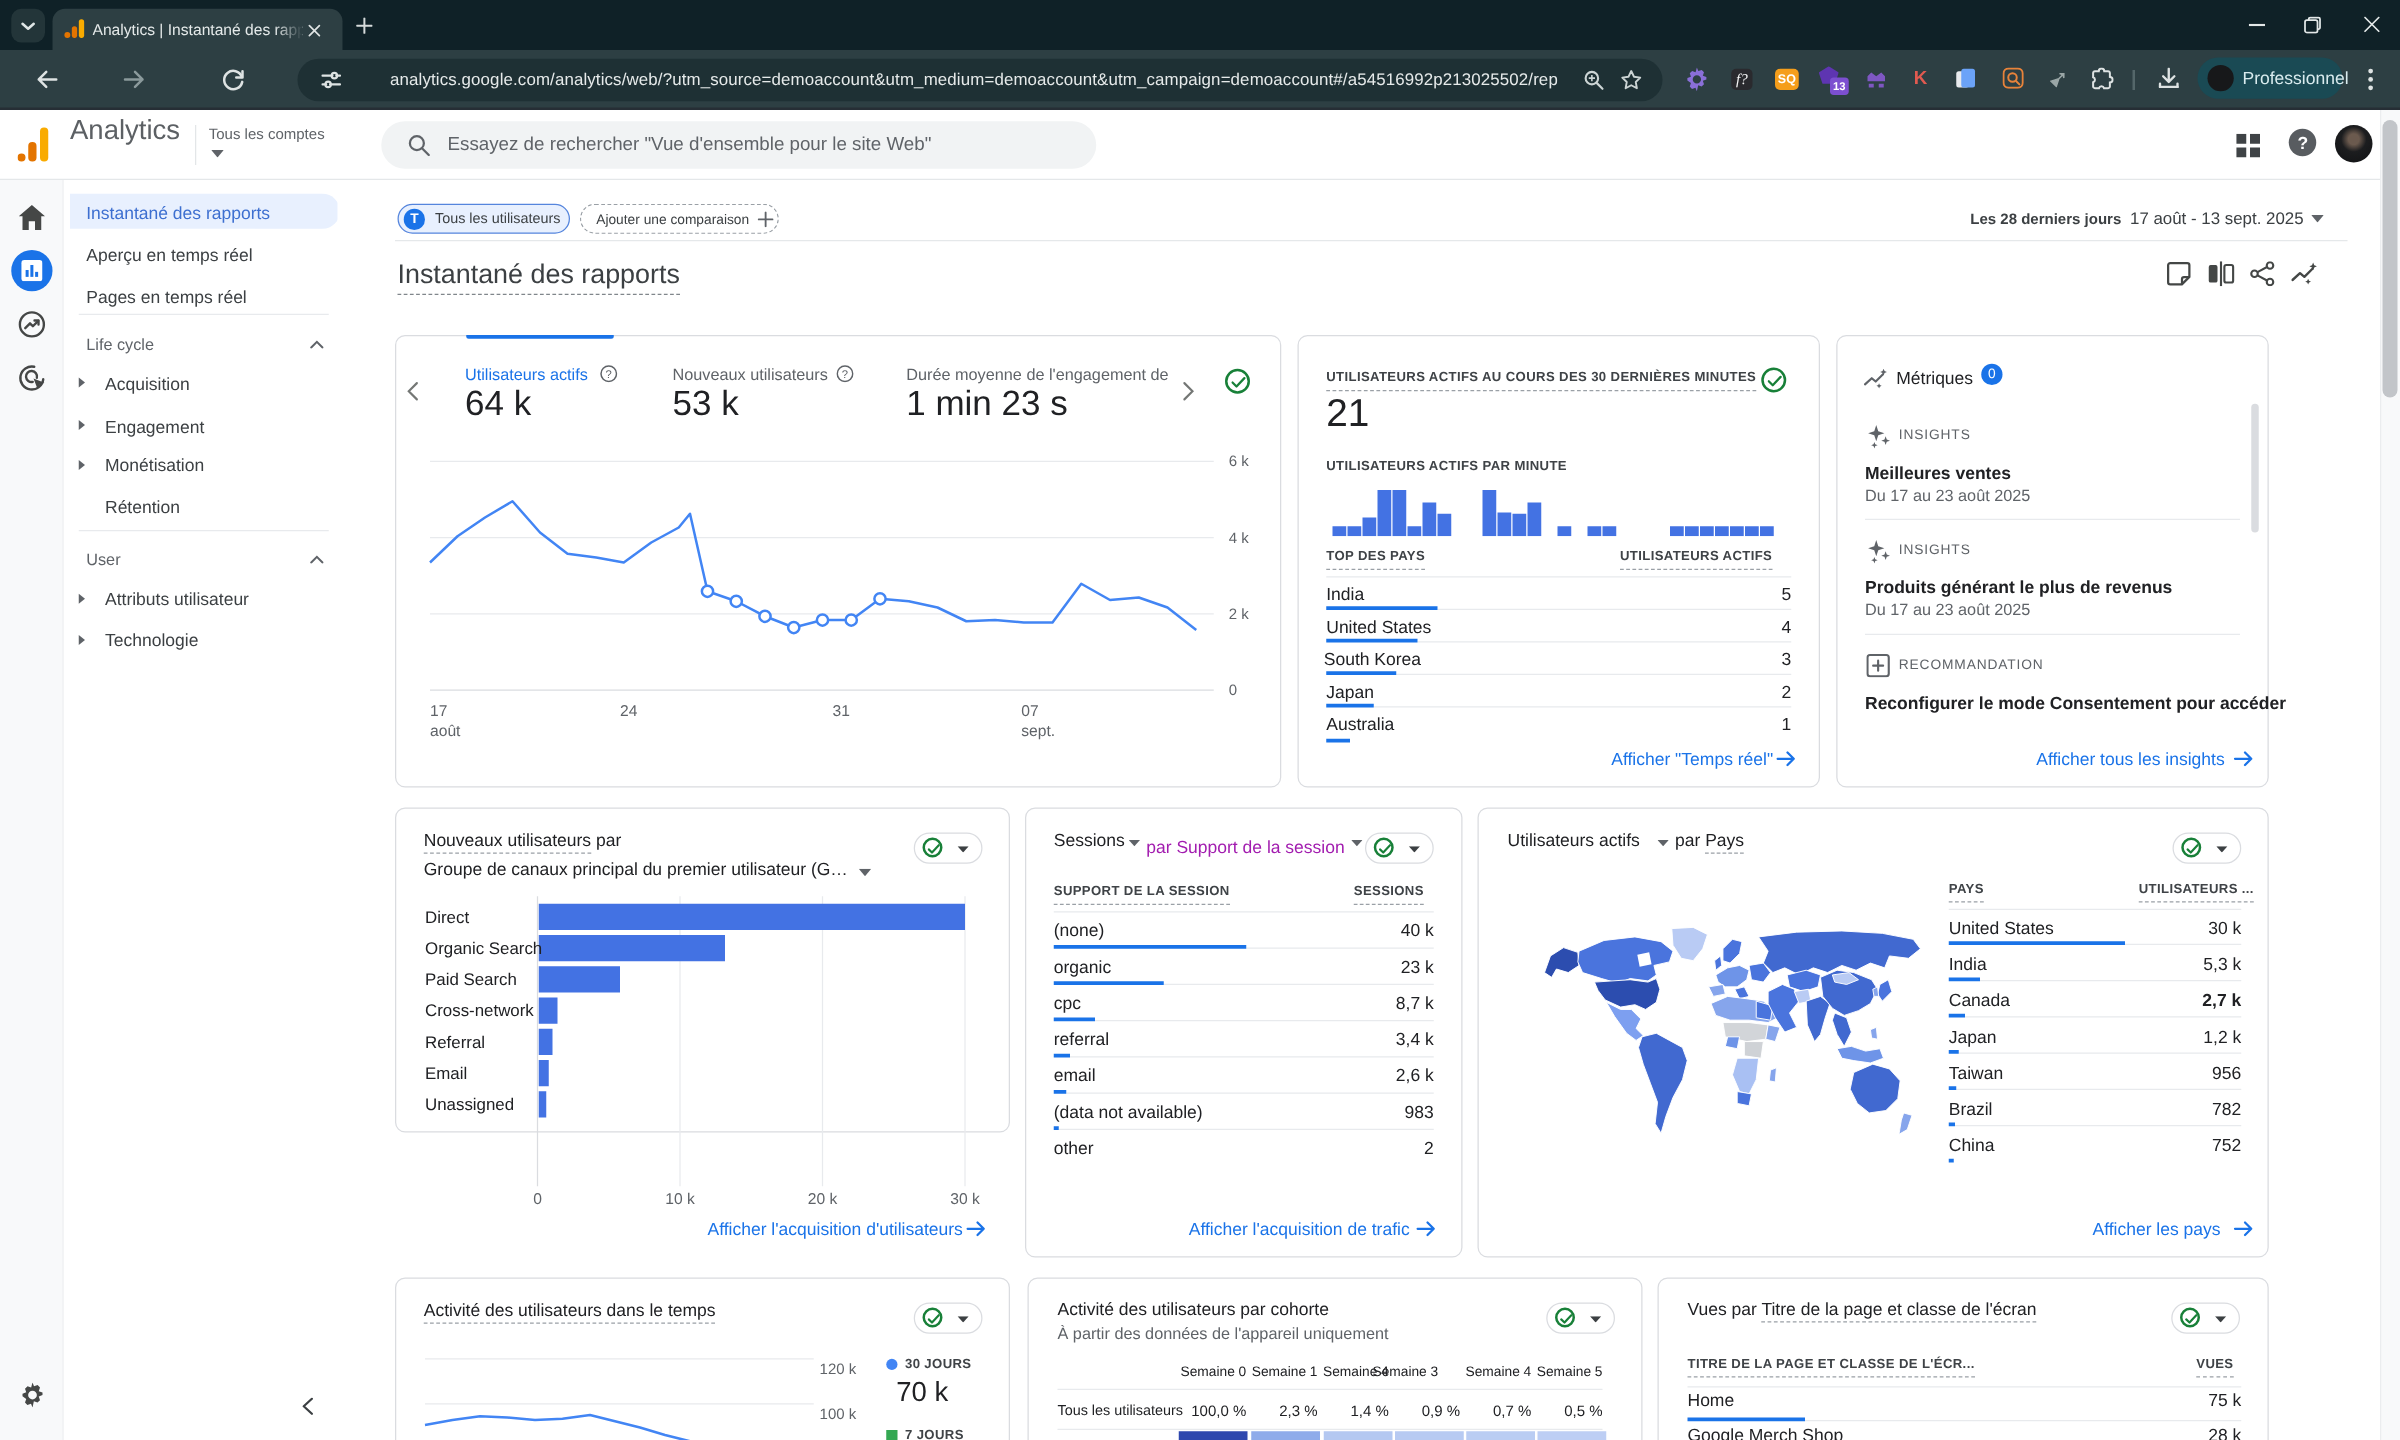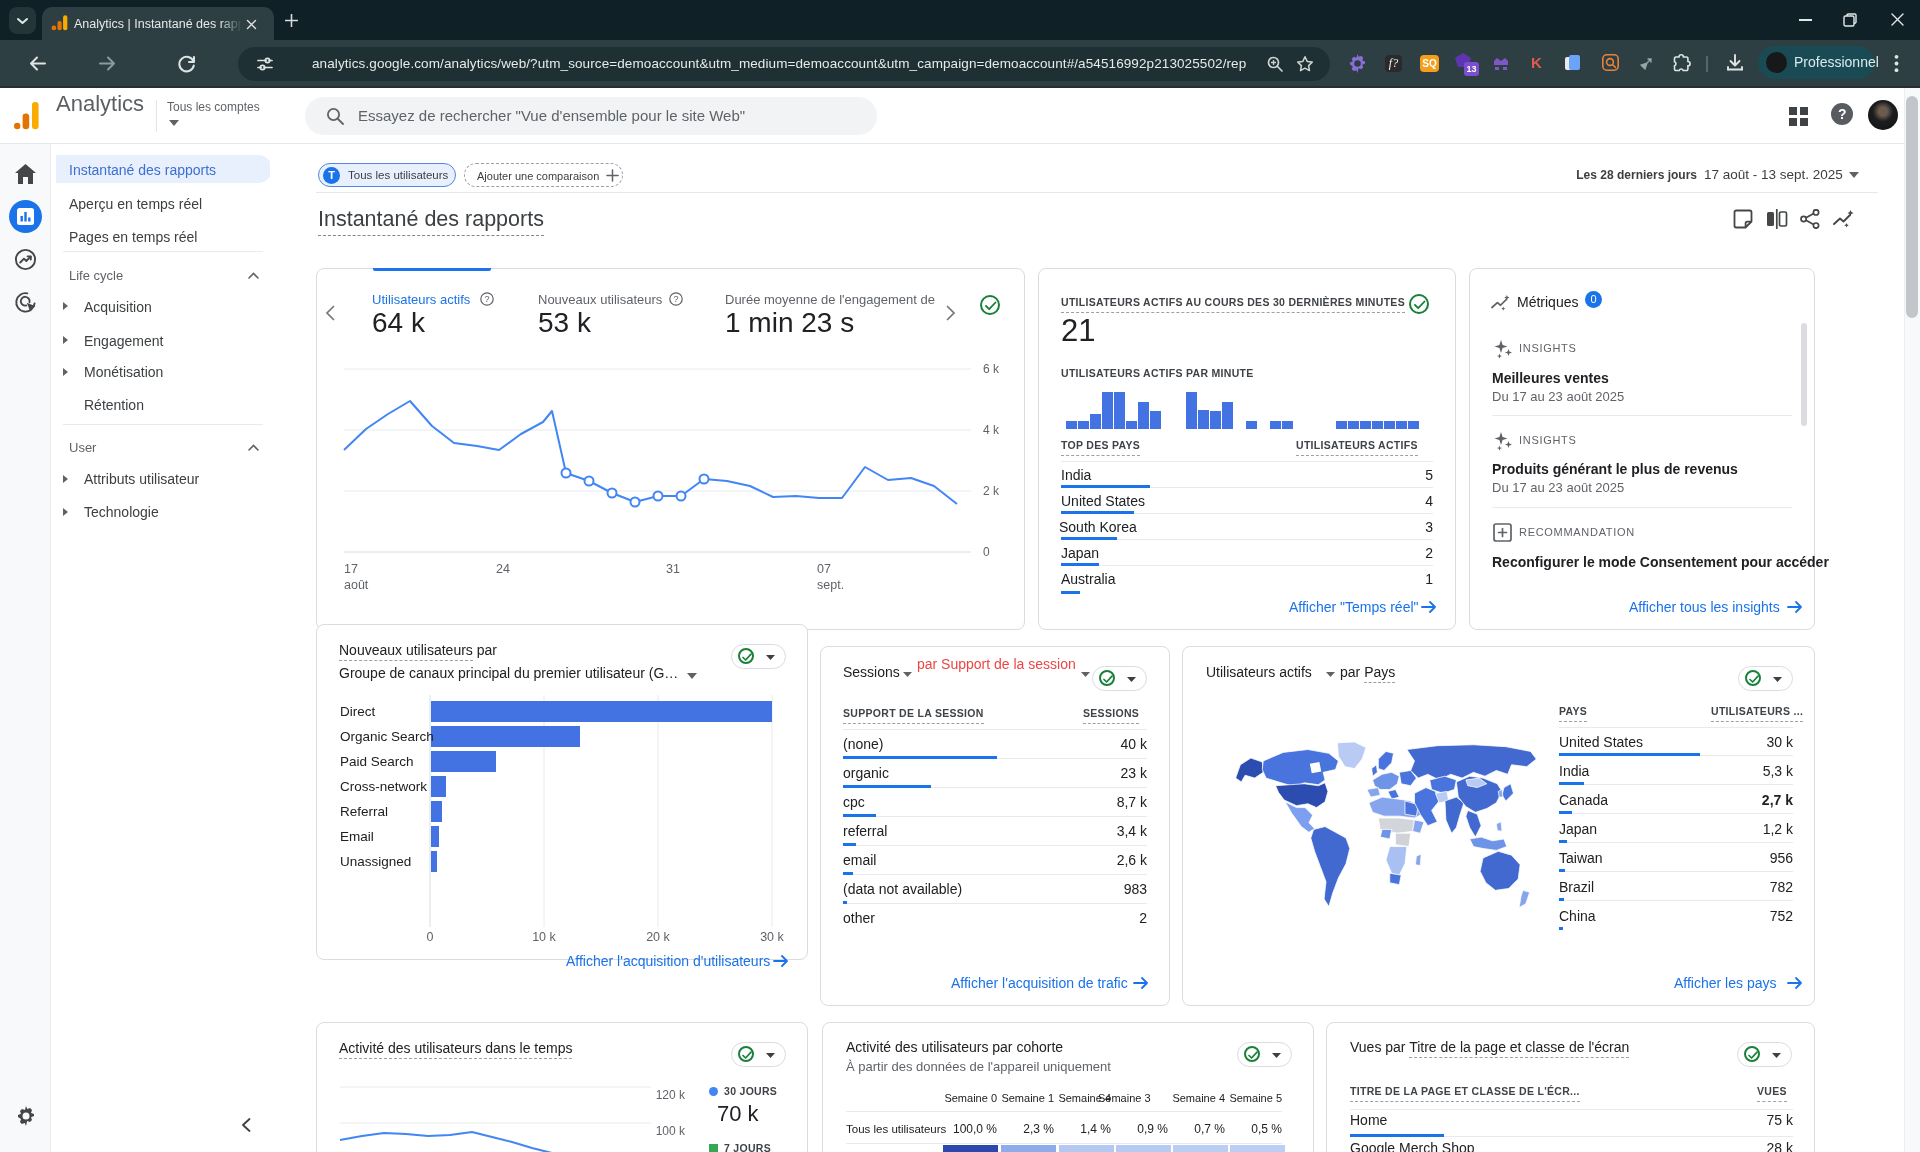--- a/index.html
+++ b/index.html
@@ -413,21 +413,21 @@
       <path d="M9.5 5.5 V13.5 M5.5 9.5 H13.5" stroke="#5f6368" stroke-width="1.7" stroke-linecap="round"></path>
     </svg>
   <div class="abs" style="left:49px;top:257px;font-size:11px;letter-spacing:0.7px;color:#5f6368;text-align:center;">RECOMMANDATION</div>
   <div class="abs" style="left:22px;top:285px;font-size:14px;font-weight:bold;color:#202124;white-space:nowrap;">Reconfigurer le mode Consentement pour accéder</div>
   <div class="link" style="position:absolute;left:159px;top:330px;">Afficher tous les insights</div>
   <svg class="abs" style="left:317px;top:331px" width="16" height="14" viewBox="0 0 16 14">
       <path d="M1 7 H14 M9 2 L14 7 L9 12" stroke="#1a73e8" stroke-width="1.8" fill="none" stroke-linecap="round" stroke-linejoin="round"></path>
     </svg>
 </div>
 
-<div class="card" style="left:316px;top:624px;width:492px;height:336px;">
+<div class="card" style="left:316px;top:646px;width:492px;height:260px;">
   <div class="abs" style="left:22px;top:17px;font-size:14px;color:#202124;"><span style="border-bottom:1px dashed #9aa0a6;padding-bottom:2px;">Nouveaux utilisateurs</span> par</div>
   <div class="abs" style="left:22px;top:40px;font-size:14px;color:#202124;white-space:nowrap;overflow:hidden;text-overflow:ellipsis;width:342px;">Groupe de canaux principal du premier utilisateur (Groupe)</div>
   <svg class="abs" style="left:370px;top:48px" width="10" height="6" viewBox="0 0 10 6">
       <path d="M0 0 L5 6 L10 0 Z" fill="#5f6368"></path>
     </svg>
   <div class="pill" style="left:414px;top:19px;">
     <div style="position:absolute;left:6px;top:3px;width:16px;height:16px;border:2px solid #188038;border-radius:50%;"></div>
     <svg style="position:absolute;left:10px;top:8px" width="10" height="9" viewBox="0 0 10 9">
         <path d="M1 4.5 L3.6 7 L9 1.2" stroke="#188038" stroke-width="1.7" fill="none" stroke-linecap="round" stroke-linejoin="round"></path>
       </svg>
@@ -468,21 +468,21 @@
   <div class="link" style="position:absolute;left:249px;top:328px;">Afficher l'acquisition d'utilisateurs</div>
   <svg class="abs" style="left:456px;top:329px" width="16" height="14" viewBox="0 0 16 14">
       <path d="M1 7 H14 M9 2 L14 7 L9 12" stroke="#1a73e8" stroke-width="1.8" fill="none" stroke-linecap="round" stroke-linejoin="round"></path>
     </svg>
 </div>
 <div class="card" style="left:820px;top:646px;width:350px;height:360px;">
   <div class="abs" style="left:22px;top:17px;font-size:14px;color:#202124;">Sessions</div>
   <svg class="abs" style="left:82px;top:25px" width="9" height="5" viewBox="0 0 9 5">
       <path d="M0 0 L4.5 5 L9 0 Z" fill="#5f6368"></path>
     </svg>
-  <div class="abs" style="left:96px;top:9px;font-size:14px;color:#ef4444;">par Support de la session</div>
+  <div class="abs" style="left:96px;top:22px;font-size:14px;color:#a21caf;">par Support de la session</div>
   <svg class="abs" style="left:260px;top:25px" width="9" height="5" viewBox="0 0 9 5">
       <path d="M0 0 L4.5 5 L9 0 Z" fill="#5f6368"></path>
     </svg>
   <div class="pill" style="left:271px;top:19px;">
     <div style="position:absolute;left:6px;top:3px;width:16px;height:16px;border:2px solid #188038;border-radius:50%;"></div>
     <svg style="position:absolute;left:10px;top:8px" width="10" height="9" viewBox="0 0 10 9">
         <path d="M1 4.5 L3.6 7 L9 1.2" stroke="#188038" stroke-width="1.7" fill="none" stroke-linecap="round" stroke-linejoin="round"></path>
       </svg>
     <svg style="position:absolute;left:34px;top:10px" width="9" height="5" viewBox="0 0 9 5">
         <path d="M0 0 L4.5 5 L9 0 Z" fill="#3c4043"></path>

